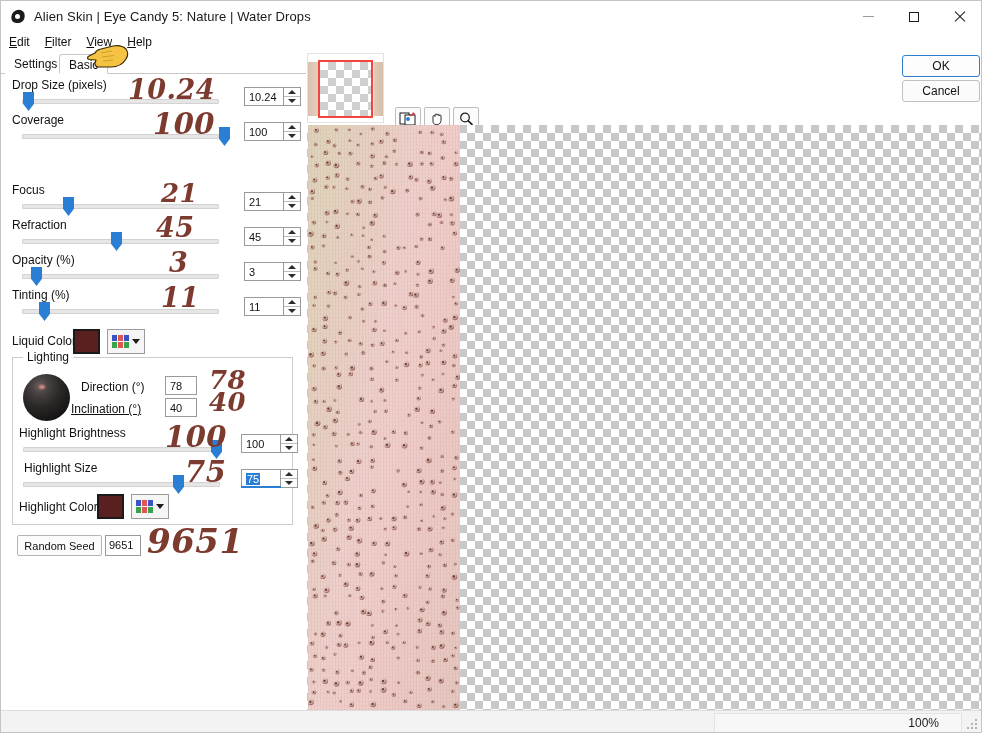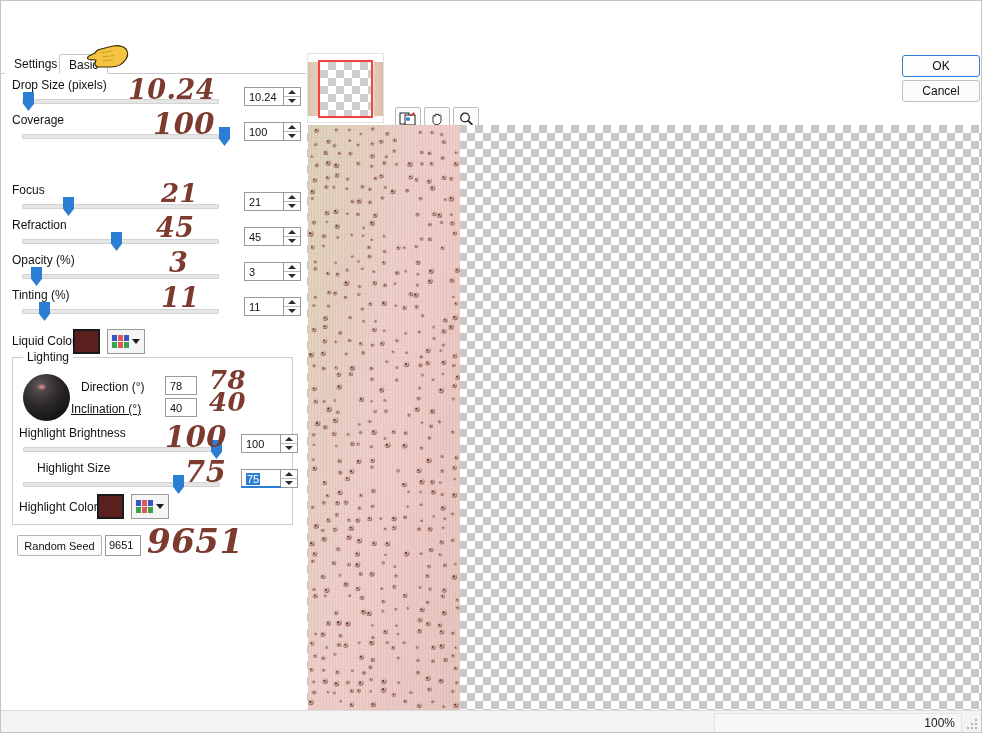--- a/index.html
+++ b/index.html
@@ -292,42 +292,66 @@
   
   #statusbar {
     position: absolute; left: 0; top: 709px; width: 982px; height: 24px;
     background: #f3f3f3; border-top: 1px solid #dcdcdc;
   }
   #status-field {
     position: absolute; left: 713px; top: 2px; width: 248px; height: 20px;
     background: #f7f7f7; border: 1px solid #e3e3e3;
   }
   #zoom-text {
-    position: absolute; right: 28px; top: 5px;
+    position: absolute; right: 44px; top: 5px;
     font-size: 12px; color: #1a1a1a;
   }
   #grip {
     position: absolute; right: 4px; bottom: 3px; width: 12px; height: 12px;
   }
   #grip i {
     position: absolute; width: 2px; height: 2px; background: #b2b2b2;
   }
 
   
   #hand-cursor {
     position: absolute; left: 84px; top: 42px; width: 44px; height: 30px;
     z-index: 40; pointer-events: none;
   }
 </style>
 </head>
 <body>
 
 <div id="app">
 
-
+  <div id="titlebar">
+    <div id="app-icon">
+      <div class="blob"></div>
+        <div class="eye"></div>
+    </div>
+    <div id="title-text">Alien Skin | Eye Candy 5: Nature | Water Drops</div>
+    <div id="winbuttons">
+      <div class="winbtn">
+          <span class="min-g"></span>
+        </div>
+      <div class="winbtn">
+          <span class="max-g"></span>
+        </div>
+      <div class="winbtn">
+          <span class="cls-g"></span>
+        </div>
+    </div>
+  </div>
+
+  <div id="menubar">
+    <div class="menu-item"><u>E</u><span>dit</span></div>
+    <div class="menu-item"><u>F</u><span>ilter</span></div>
+    <div class="menu-item"><u>V</u><span>iew</span></div>
+    <div class="menu-item"><u>H</u><span>elp</span></div>
+  </div>
 
   <div id="tabstrip">
     <div id="tab-settings" class="tab inactive">Settings</div>
     <div id="tab-basic" class="tab active">Basic</div>
   </div>
 
   <div id="leftpanel">
 
     <div class="param-row" style="top:4px">
       <div class="param-label">Drop Size (pixels)</div>
@@ -443,21 +467,21 @@
       <div class="slider-track" style="left:10px; top:89px; width:197px;"></div>
       <div class="slider-thumb" style="left:198px; top:82px;"></div>
       <div class="spinbox" style="left:228px; top:76px;">100</div>
       <div class="spinner" style="left:268px; top:76px;">
           <div class="up"></div>
           <div class="mid"></div>
           <div class="dn"></div>
         </div>
       <div class="anno" style="left:152px; top:62px; font-size:29px;">100</div>
 
-      <div class="light-field-label" style="left:24px; top:103px;">Highlight Size</div>
+      <div class="light-field-label" style="left:11px; top:103px;">Highlight Size</div>
       <div class="slider-track" style="left:10px; top:124px; width:197px;"></div>
       <div class="slider-thumb" style="left:160px; top:117px;"></div>
       <div class="spinbox sel" style="left:228px; top:111px;"><span class="selbg">75</span></div>
       <div class="spinner" style="left:268px; top:111px;">
           <div class="up"></div>
           <div class="mid"></div>
           <div class="dn"></div>
         </div>
       <div class="anno" style="left:172px; top:97px; font-size:29px;">75</div>
 

